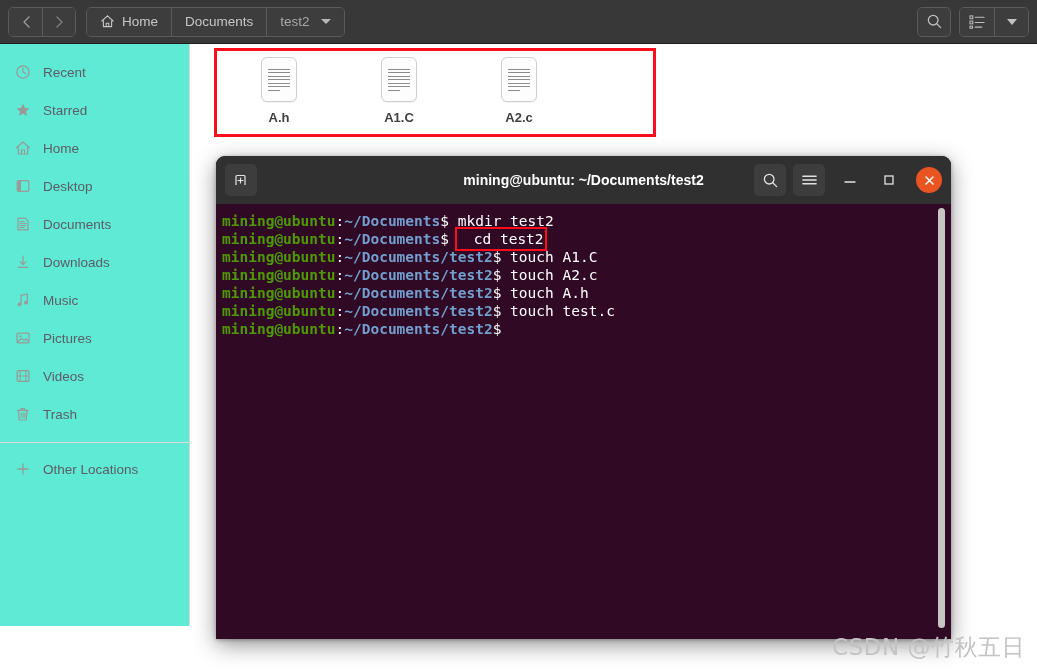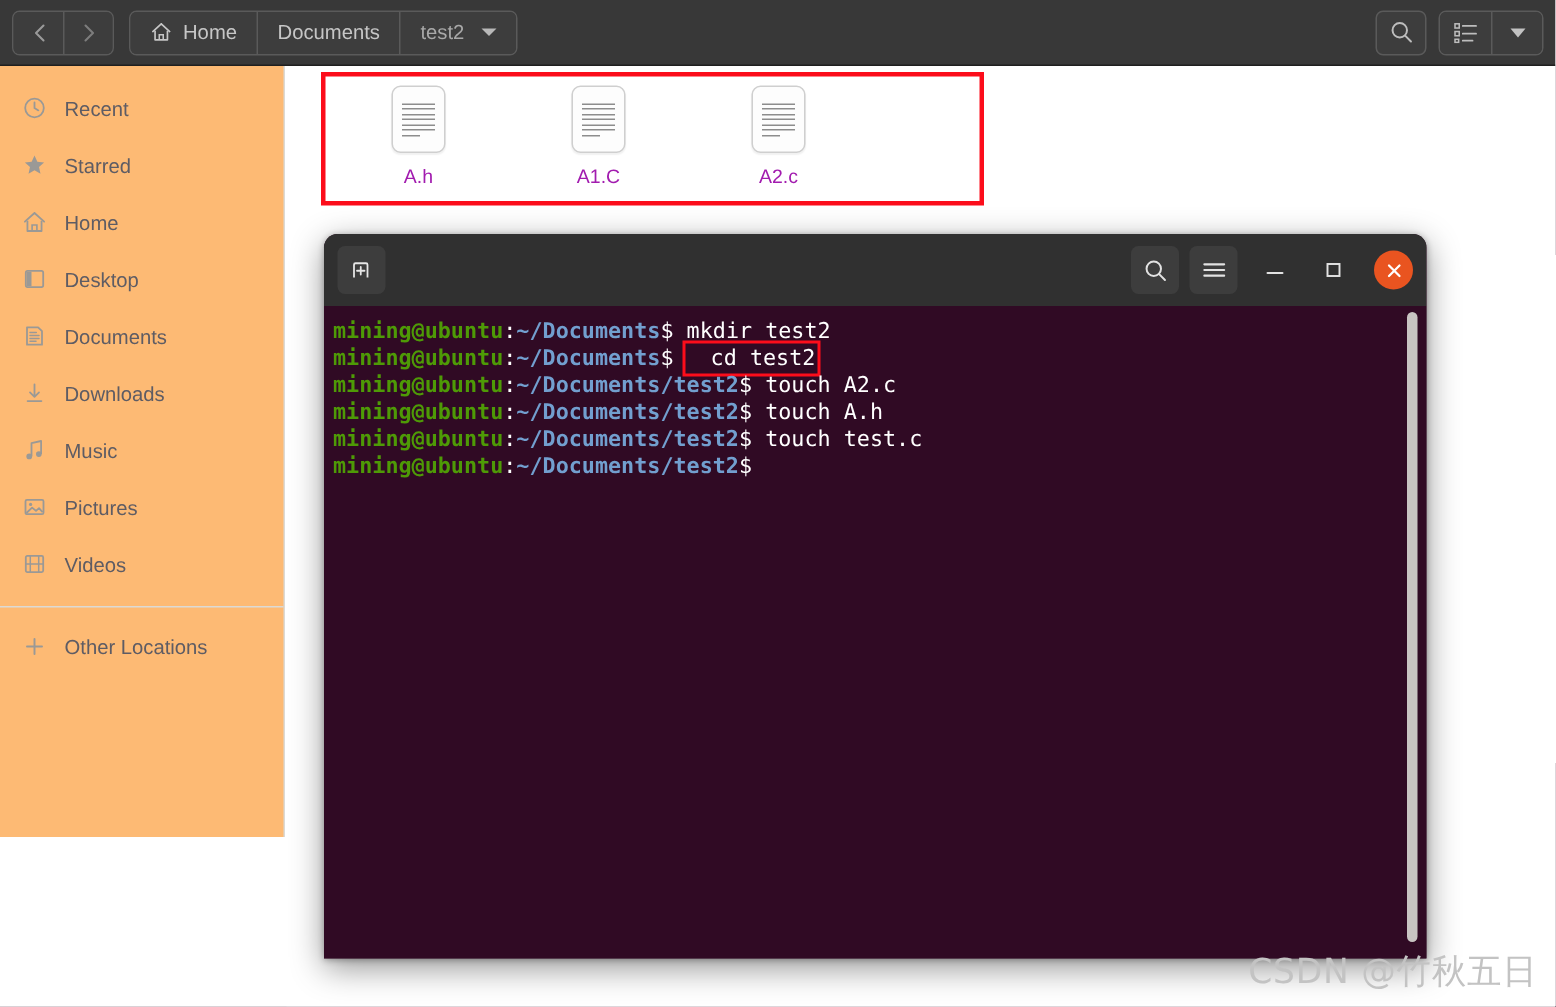--- a/index.html
+++ b/index.html
@@ -109,22 +109,22 @@
     width: 0; height: 0;
     border-left: 5.5px solid transparent;
     border-right: 5.5px solid transparent;
     border-top: 6px solid #c2c2c2;
   }
 
   
   .sidebar {
     position: absolute;
     left: 0; top: 44px;
-    width: 190px; height: 514px;
-    background: #fdba74;
+    width: 190px; height: 582px;
+    background: #5eead4;
     border-right: 1px solid #dcdad5;
     padding-top: 9px;
   }
   .side-item {
     display: flex;
     align-items: center;
     gap: 12px;
     height: 38px;
     padding: 0 14px;
     color: #5e5c64;
@@ -189,21 +189,22 @@
   .doc-icon i {
     display: block;
     height: 1px;
     width: 100%;
     background: #8d8d8d;
   }
   .doc-icon i.short { width: 55%; align-self: flex-start; }
   .fname {
     margin-top: 8px;
     font-size: 13px;
-    color: #a21caf;
+    color: #404040;
+    font-weight: bold;
   }
 
   
   .terminal {
     position: absolute;
     left: 216px; top: 156px;
     width: 735px; height: 483px;
     border-radius: 9px 9px 0 0;
     box-shadow: 0 6px 22px rgba(0,0,0,0.42), 0 1px 4px rgba(0,0,0,0.3);
     overflow: hidden;
@@ -460,20 +461,31 @@
       <span class="si-icon">
         <svg width="16" height="16" viewBox="0 0 16 16">
           <rect x="2.2" y="2.6" width="11.6" height="10.8" rx="1" fill="none" stroke="#9a9996" stroke-width="1.2"></rect>
           <path d="M5.2 2.6 V13.4 M10.8 2.6 V13.4" stroke="#9a9996" stroke-width="1"></path>
           <path d="M2.2 8 H13.8" stroke="#9a9996" stroke-width="1"></path>
         </svg>
       </span>
       <span>Videos</span>
     </div>
 
+    <div class="side-item">
+      <span class="si-icon">
+        <svg width="16" height="16" viewBox="0 0 16 16">
+          <path d="M3.4 4.4 H12 L11.2 14 H4.2 Z" fill="none" stroke="#9a9996" stroke-width="1.2" stroke-linejoin="round"></path>
+          <path d="M2.4 4.4 H13" stroke="#9a9996" stroke-width="1.2" stroke-linecap="round"></path>
+          <path d="M6.2 4.4 V2.6 H9.2 V4.4" fill="none" stroke="#9a9996" stroke-width="1.1"></path>
+          <path d="M6.2 6.6 V12 M8 6.6 V12 M9.8 6.6 V12" stroke="#9a9996" stroke-width="0.9"></path>
+        </svg>
+      </span>
+      <span>Trash</span>
+    </div>
 
     <div class="side-sep"></div>
 
     <div class="side-item">
       <span class="si-icon">
         <svg width="16" height="16" viewBox="0 0 16 16">
           <path d="M8 3 V13 M3 8 H13" stroke="#9a9996" stroke-width="1.3" stroke-linecap="round"></path>
         </svg>
       </span>
       <span>Other Locations</span>
@@ -533,20 +545,21 @@
   <div class="terminal">
 
     <div class="term-title">
       <div class="tt-newtab">
         <svg width="16" height="16" viewBox="0 0 16 16">
           <path d="M3 13 V4.5 A1 1 0 0 1 4 3.5 H11 A1 1 0 0 1 12 4.5 V13" fill="none" stroke="#e6e6e6" stroke-width="1.2" stroke-linejoin="round"></path>
           <path d="M7.5 6 V11 M5 8.5 H10" stroke="#e6e6e6" stroke-width="1.2" stroke-linecap="round"></path>
         </svg>
       </div>
 
+      <div class="tt-title">mining@ubuntu: ~/Documents/test2</div>
 
       <div class="tt-right">
         <div class="tt-btn">
           <svg width="17" height="17" viewBox="0 0 18 18">
             <circle cx="7.6" cy="7.6" r="5.1" fill="none" stroke="#e2e2e2" stroke-width="1.4"></circle>
             <path d="M11.4 11.4 L15.5 15.5" stroke="#e2e2e2" stroke-width="1.4" stroke-linecap="round"></path>
           </svg>
         </div>
         <div class="tt-btn">
           <svg width="17" height="14" viewBox="0 0 18 14">
@@ -570,20 +583,21 @@
         </div>
       </div>
     </div>
 
     <div class="term-body">
 
       <div class="tline"><span class="c-user">mining@ubuntu</span><span class="c-colon">:</span><span class="c-path">~/Documents</span><span class="c-dollar">$ </span><span class="c-cmd">mkdir test2</span></div>
 
       <div class="tline"><span class="c-user">mining@ubuntu</span><span class="c-colon">:</span><span class="c-path">~/Documents</span><span class="c-dollar">$ </span><span class="c-cmd cmd-hl">cd test2</span></div>
 
+      <div class="tline"><span class="c-user">mining@ubuntu</span><span class="c-colon">:</span><span class="c-path">~/Documents/test2</span><span class="c-dollar">$ </span><span class="c-cmd">touch A1.C</span></div>
 
       <div class="tline"><span class="c-user">mining@ubuntu</span><span class="c-colon">:</span><span class="c-path">~/Documents/test2</span><span class="c-dollar">$ </span><span class="c-cmd">touch A2.c</span></div>
 
       <div class="tline"><span class="c-user">mining@ubuntu</span><span class="c-colon">:</span><span class="c-path">~/Documents/test2</span><span class="c-dollar">$ </span><span class="c-cmd">touch A.h</span></div>
 
       <div class="tline"><span class="c-user">mining@ubuntu</span><span class="c-colon">:</span><span class="c-path">~/Documents/test2</span><span class="c-dollar">$ </span><span class="c-cmd">touch test.c</span></div>
 
       <div class="tline"><span class="c-user">mining@ubuntu</span><span class="c-colon">:</span><span class="c-path">~/Documents/test2</span><span class="c-dollar">$</span><span class="c-cmd"></span></div>
 
       <div class="term-scroll"></div>

